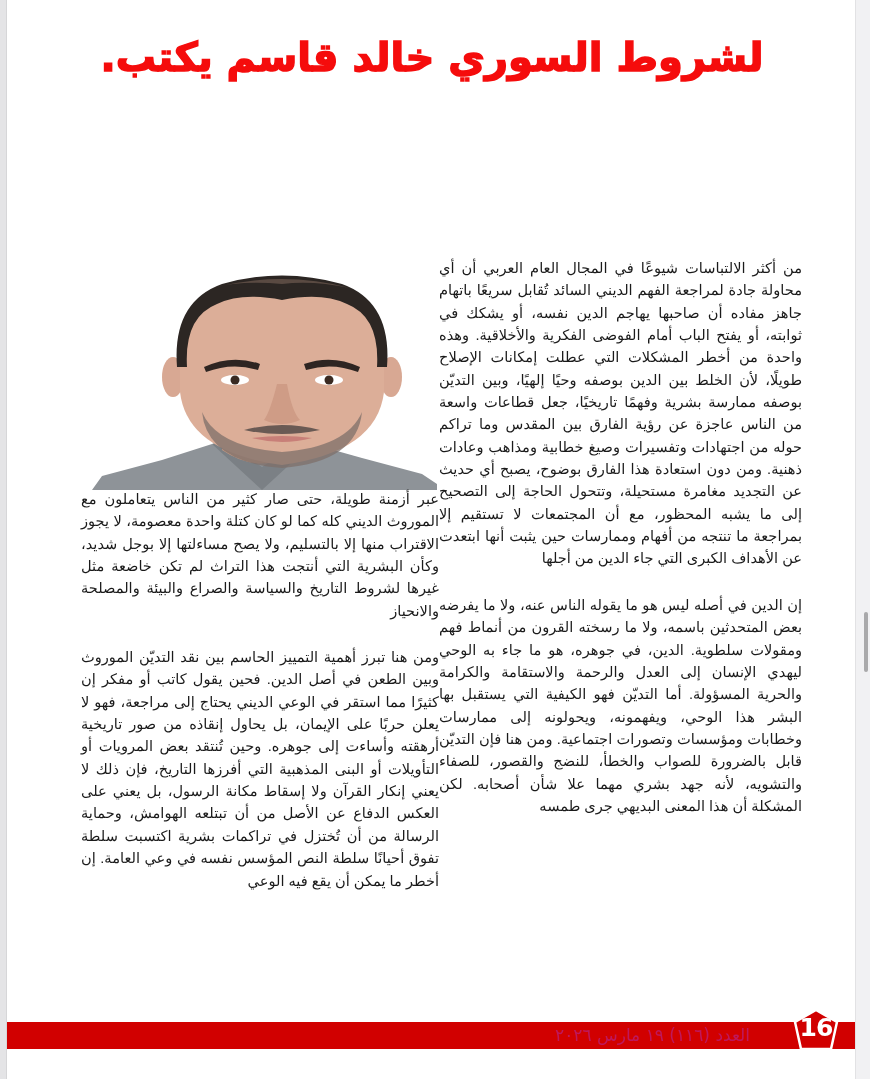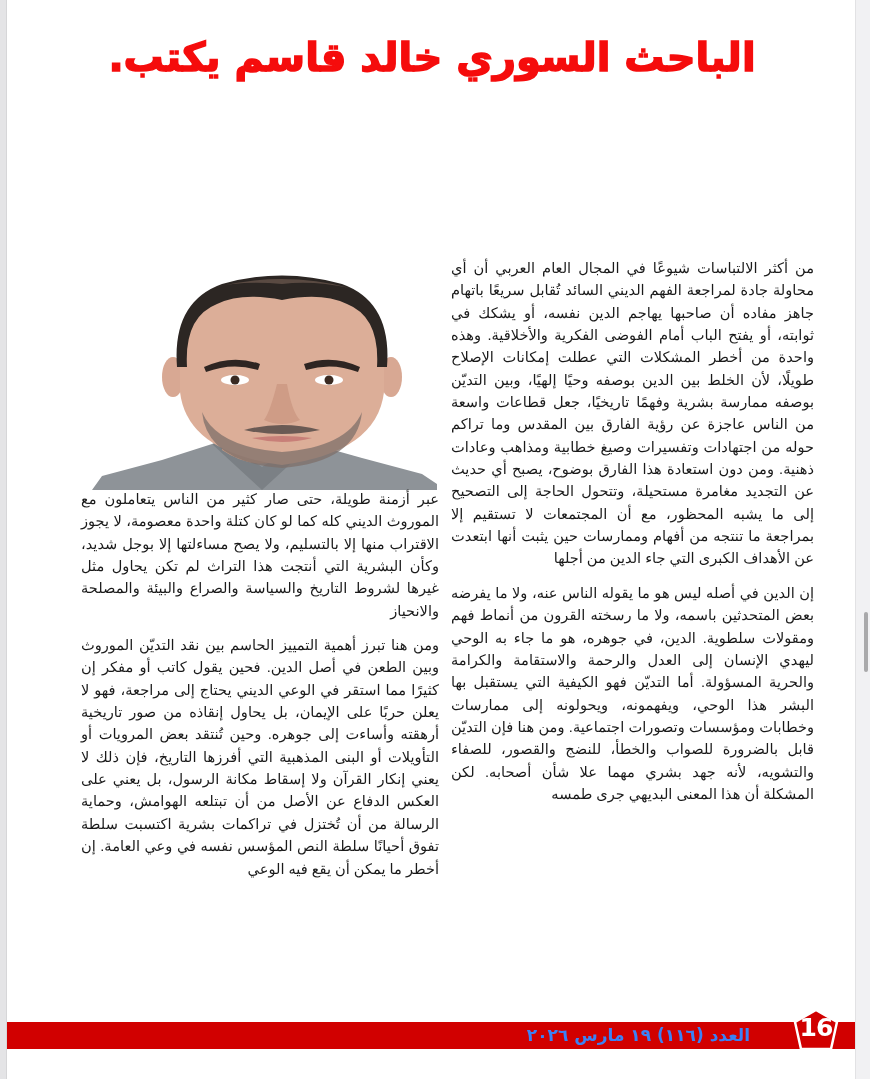--- a/index.html
+++ b/index.html
@@ -33,54 +33,54 @@
       display: block; font-size: 40px; line-height: 62px; letter-spacing: 0;
       -webkit-text-stroke: 1.5px #f50c0c;
     }
     .col {
       position: absolute; direction: rtl; text-align: justify;
       text-align-last: right;
       font-family: "Liberation Sans", sans-serif;
       font-size: 14.6px; line-height: 22.35px; color: #1a1a1a;
     }
     .col p { margin: 0; }
-    .col p.gap { margin-top: 12px; }
-    .col-right { left: 444px; top: 257px; width: 363px; }
+    .col p.gap { margin-top: 24px; }
+    .col-right { left: 432px; top: 257px; width: 363px; }
     .col-left { left: 74px; top: 488px; width: 358px; }
     .photo {
       position: absolute; left: 85px; top: 262px; width: 345px; height: 228px;
       background: #ffffff; overflow: hidden;
     }
     .footer-bar {
       position: absolute; left: 0; top: 1022px; width: 849px; height: 27px;
       background: #d10000;
     }
     .footer-text {
       position: absolute; right: 106px; top: 1022px; height: 27px; line-height: 27px;
-      direction: rtl; color: #3b82f6; font-weight: bold; font-size: 17px;
+      direction: rtl; color: #be185d; font-weight: normal; font-size: 17px;
       font-family: "DejaVu Sans", sans-serif;
     }
     .page-badge {
       position: absolute; left: 786px; top: 1008px; width: 46px; height: 44px;
     }
     .page-num {
       position: absolute; left: 786px; top: 1015px; width: 46px; text-align: center;
       color: #ffffff; font-weight: bold; font-size: 25px; line-height: 26px;
       font-family: "DejaVu Sans", sans-serif; letter-spacing: -1px;
     }
   </style>
 </head>
 <body>
 
 <div class="left-rail"></div>
 
 <div class="page">
 
   <div class="headline">
-    <span class="line">الباحث السوري خالد قاسم يكتب.</span>
+    <span class="line">لشروط السوري خالد قاسم يكتب.</span>
   </div>
 
   <div class="col col-right">
     <p>من أكثر الالتباسات شيوعًا في المجال العام العربي أن أي محاولة جادة لمراجعة الفهم الديني السائد تُقابل سريعًا باتهام جاهز مفاده أن صاحبها يهاجم الدين نفسه، أو يشكك في ثوابته، أو يفتح الباب أمام الفوضى الفكرية والأخلاقية. وهذه واحدة من أخطر المشكلات التي عطلت إمكانات الإصلاح طويلًا، لأن الخلط بين الدين بوصفه وحيًا إلهيًا، وبين التديّن بوصفه ممارسة بشرية وفهمًا تاريخيًا، جعل قطاعات واسعة من الناس عاجزة عن رؤية الفارق بين المقدس وما تراكم حوله من اجتهادات وتفسيرات وصيغ خطابية ومذاهب وعادات ذهنية. ومن دون استعادة هذا الفارق بوضوح، يصبح أي حديث عن التجديد مغامرة مستحيلة، وتتحول الحاجة إلى التصحيح إلى ما يشبه المحظور، مع أن المجتمعات لا تستقيم إلا بمراجعة ما تنتجه من أفهام وممارسات حين يثبت أنها ابتعدت عن الأهداف الكبرى التي جاء الدين من أجلها</p>
     <p class="gap">إن الدين في أصله ليس هو ما يقوله الناس عنه، ولا ما يفرضه بعض المتحدثين باسمه، ولا ما رسخته القرون من أنماط فهم ومقولات سلطوية. الدين، في جوهره، هو ما جاء به الوحي ليهدي الإنسان إلى العدل والرحمة والاستقامة والكرامة والحرية المسؤولة. أما التديّن فهو الكيفية التي يستقبل بها البشر هذا الوحي، ويفهمونه، ويحولونه إلى ممارسات وخطابات ومؤسسات وتصورات اجتماعية. ومن هنا فإن التديّن قابل بالضرورة للصواب والخطأ، للنضج والقصور، للصفاء والتشويه، لأنه جهد بشري مهما علا شأن أصحابه. لكن المشكلة أن هذا المعنى البديهي جرى طمسه</p>
   </div>
 
   <div class="photo">
     <svg width="345" height="228" viewBox="0 0 345 228">
       <rect width="345" height="228" fill="#ffffff"></rect>
@@ -109,21 +109,21 @@
       <path d="M185 122 Q178 150 172 158 Q190 166 208 158 Q200 150 195 122" fill="#cf9c86"></path>
 
       <path d="M110 150 Q115 200 190 206 Q265 200 270 150 Q255 185 190 190 Q125 185 110 150 Z" fill="#7d6f69" opacity="0.75"></path>
       <path d="M152 168 Q190 158 228 168 Q190 176 152 168 Z" fill="#6a5a54"></path>
 
       <path d="M160 176 Q190 172 220 176 Q190 184 160 176 Z" fill="#c87f78"></path>
     </svg>
   </div>
 
   <div class="col col-left">
-    <p>عبر أزمنة طويلة، حتى صار كثير من الناس يتعاملون مع الموروث الديني كله كما لو كان كتلة واحدة معصومة، لا يجوز الاقتراب منها إلا بالتسليم، ولا يصح مساءلتها إلا بوجل شديد، وكأن البشرية التي أنتجت هذا التراث لم تكن يحاول مثل غيرها لشروط التاريخ والسياسة والصراع والبيئة والمصلحة والانحياز</p>
+    <p>عبر أزمنة طويلة، حتى صار كثير من الناس يتعاملون مع الموروث الديني كله كما لو كان كتلة واحدة معصومة، لا يجوز الاقتراب منها إلا بالتسليم، ولا يصح مساءلتها إلا بوجل شديد، وكأن البشرية التي أنتجت هذا التراث لم تكن خاضعة مثل غيرها لشروط التاريخ والسياسة والصراع والبيئة والمصلحة والانحياز</p>
     <p class="gap">ومن هنا تبرز أهمية التمييز الحاسم بين نقد التديّن الموروث وبين الطعن في أصل الدين. فحين يقول كاتب أو مفكر إن كثيرًا مما استقر في الوعي الديني يحتاج إلى مراجعة، فهو لا يعلن حربًا على الإيمان، بل يحاول إنقاذه من صور تاريخية أرهقته وأساءت إلى جوهره. وحين تُنتقد بعض المرويات أو التأويلات أو البنى المذهبية التي أفرزها التاريخ، فإن ذلك لا يعني إنكار القرآن ولا إسقاط مكانة الرسول، بل يعني على العكس الدفاع عن الأصل من أن تبتلعه الهوامش، وحماية الرسالة من أن تُختزل في تراكمات بشرية اكتسبت سلطة تفوق أحيانًا سلطة النص المؤسس نفسه في وعي العامة. إن أخطر ما يمكن أن يقع فيه الوعي</p>
   </div>
 
   <div class="footer-bar"></div>
   <div class="footer-text">العدد (١١٦) ١٩ مارس ٢٠٢٦</div>
   <svg class="page-badge" viewBox="0 0 46 44">
     <polygon points="23,2 44,14 38,41 8,41 2,14" fill="#d10000" stroke="#ffffff" stroke-width="2.5"></polygon>
   </svg>
   <div class="page-num">16</div>
 

